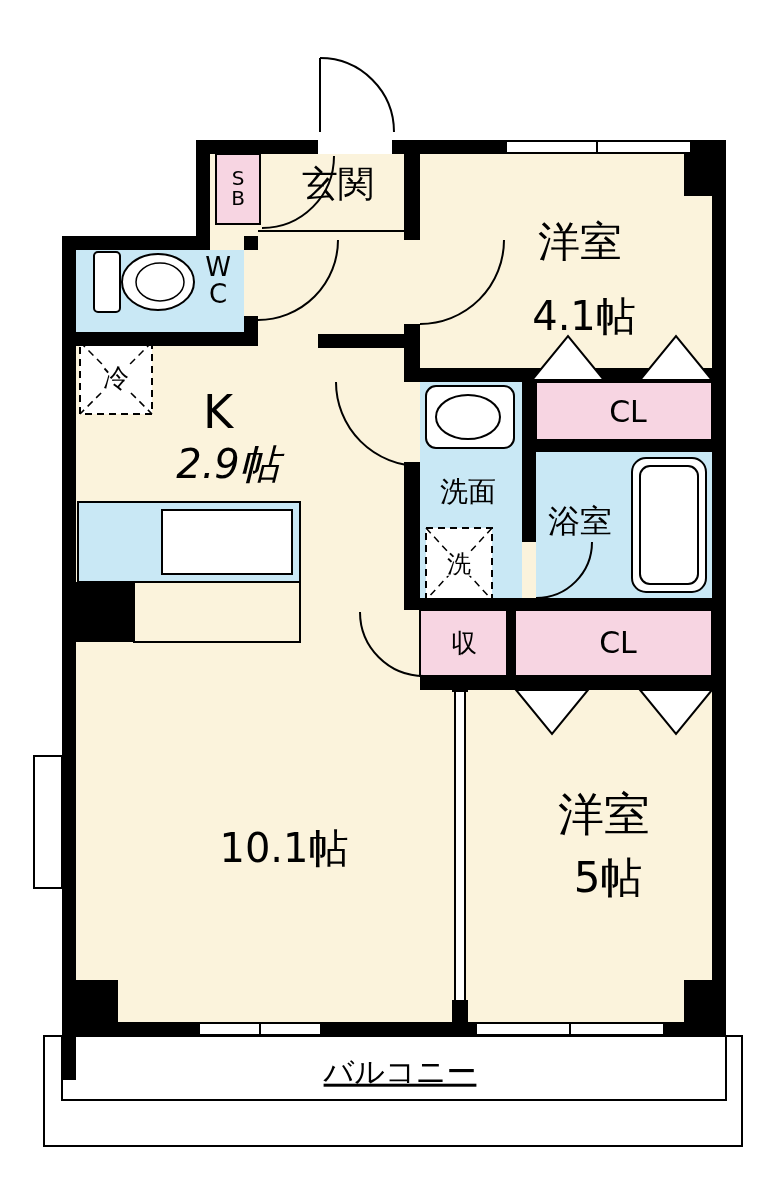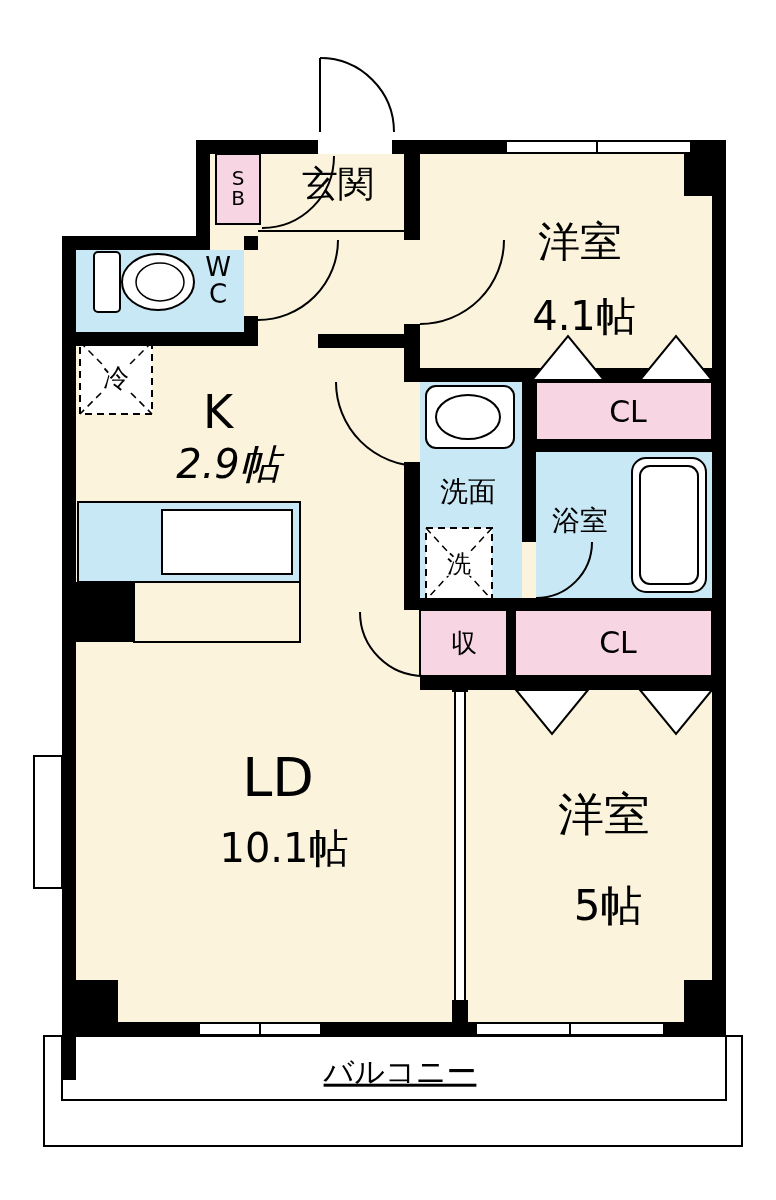--- a/index.html
+++ b/index.html
@@ -178,27 +178,26 @@
 
   <div class="lbl" style="left:580px;top:242px;font-size:42px;">洋室</div>
   <div class="lbl" style="left:584px;top:296px;font-size:40px;margin-top:20px;">4.1帖</div>
 
   <div class="lbl" style="left:468px;top:492px;font-size:28px;">洗面</div>
 
   <div class="lbl" style="left:459px;top:564px;font-size:24px;">
       <span class="chip">洗</span>
     </div>
 
-  <div class="lbl" style="left:580px;top:521px;font-size:28px;">浴室</div>
+  <div class="lbl" style="left:580px;top:521px;font-size:32px;">浴室</div>
 
   <div class="lbl" style="left:628px;top:412px;font-size:30px;">CL</div>
   <div class="lbl" style="left:464px;top:643px;font-size:26px;">収</div>
   <div class="lbl" style="left:618px;top:643px;font-size:30px;">CL</div>
 
-  <div class="lbl" style="left:278px;top:778px;font-size:54px;">LD</div>
   <div class="lbl" style="left:284px;top:848px;font-size:40px;">10.1帖</div>
 
   <div class="lbl" style="left:604px;top:814px;font-size:46px;">洋室</div>
-  <div class="lbl" style="left:608px;top:878px;font-size:42px;margin-top:28px;">5帖</div>
+  <div class="lbl" style="left:608px;top:878px;font-size:42px;">5帖</div>
 
   <div class="lbl" style="left:400px;top:1072px;font-size:30px;text-decoration:underline;">バルコニー</div>
 
 </div>
 
 </body></html>

